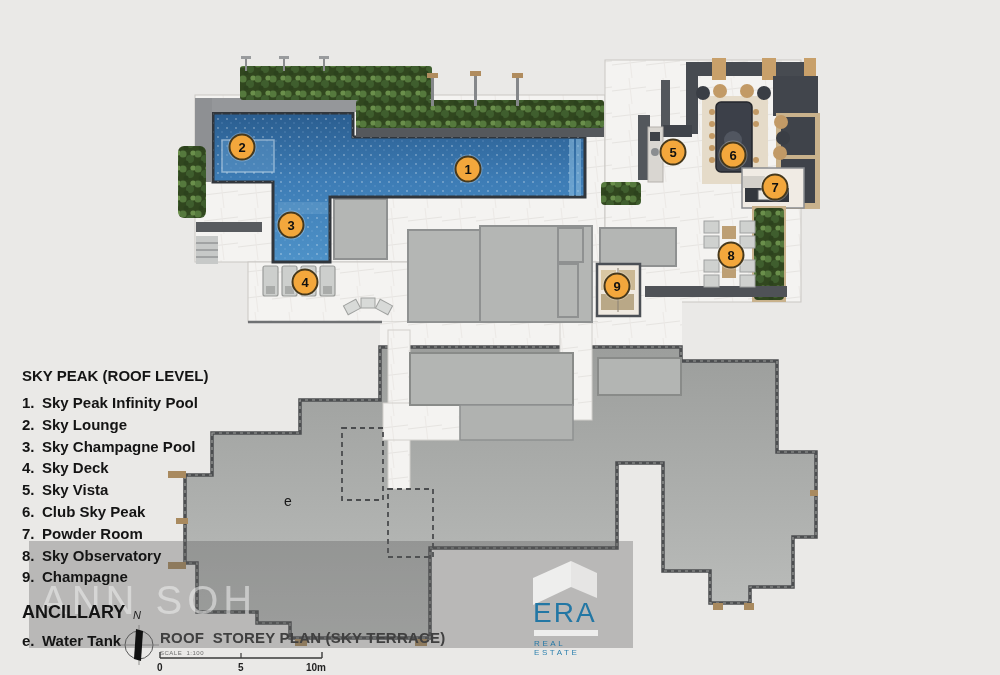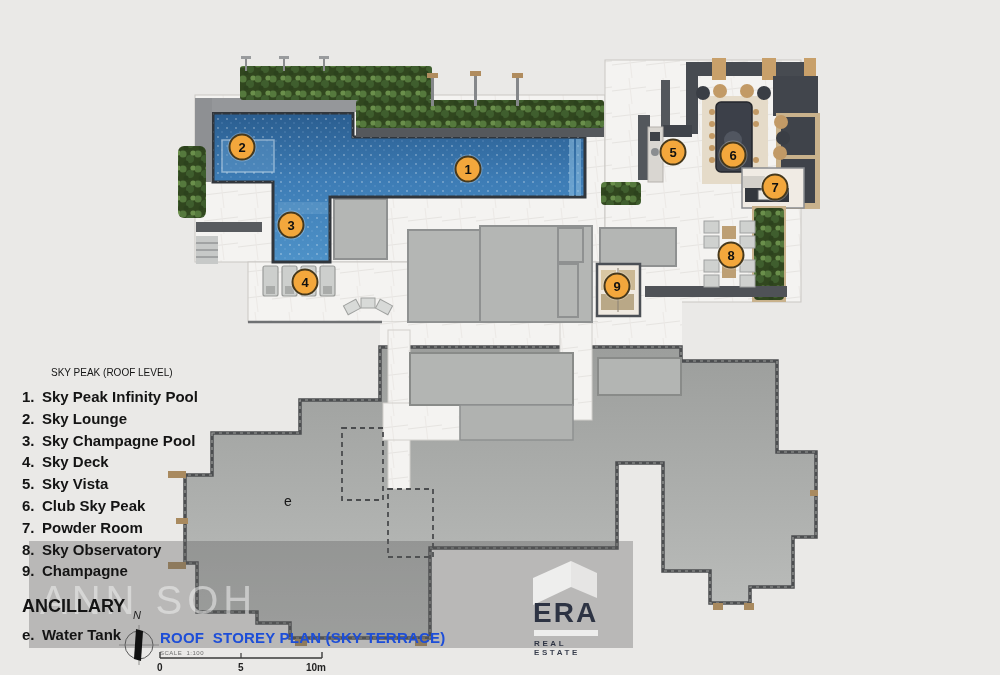--- a/index.html
+++ b/index.html
@@ -12,36 +12,36 @@
     background:#f3a73c;border:2px solid #47391c;color:#101010;
     font-size:13px;font-weight:700;display:flex;align-items:center;justify-content:center;
     transform:translate(-50%,-50%);box-shadow:0 0 0 1px rgba(255,255,255,.25);}
 
   
   .wm-band{position:absolute;left:29px;top:541px;width:604px;height:107px;
     background:rgba(92,92,92,.34);}
   .wm-name{position:absolute;left:40px;top:578px;font-size:40px;font-weight:400;
     letter-spacing:5px;color:rgba(238,238,238,.55);white-space:nowrap;}
   .era{position:absolute;left:526px;top:553px;width:80px;height:100px;opacity:.82;}
-  .era .txt{position:absolute;color:#0f172a;font-weight:700;}
+  .era .txt{position:absolute;color:#0369a1;font-weight:400;}
   .era-word{left:7px;top:44px;font-size:28px;letter-spacing:2px;}
   .era-bar{position:absolute;left:8px;top:77px;width:64px;height:6px;background:#fafaf9;}
   .era-sub{left:8px;top:86px;font-size:8px;letter-spacing:2.6px;font-weight:400;}
 
   
   .legend{position:absolute;left:22px;top:367px;color:#141414;}
-  .legend-title{font-size:10px;font-weight:400;margin-bottom:10px;margin-left:29px;}
+  .legend-title{font-size:15px;font-weight:700;margin-bottom:10px;}
   .legend-item{font-size:15px;font-weight:600;height:21.8px;display:flex;}
   .legend-item .num{width:20px;}
   .ancillary-title{font-size:18px;font-weight:700;margin-top:12px;margin-bottom:9px;}
 
   
   .north-label{position:absolute;left:133px;top:609px;font-size:11px;font-style:italic;color:#222;}
   .compass{position:absolute;left:116px;top:622px;}
-  .plan-title{position:absolute;left:160px;top:629px;font-size:15px;font-weight:700;color:#1d4ed8;
+  .plan-title{position:absolute;left:160px;top:629px;font-size:15px;font-weight:700;color:#404040;
     letter-spacing:.2px;white-space:pre;}
   .scale-note{position:absolute;left:160px;top:650px;font-size:6px;color:#6d6d6d;letter-spacing:.5px;white-space:pre;}
   .scalebar{position:absolute;left:150px;top:648px;}
   .scale-tick{position:absolute;font-size:10px;font-weight:700;color:#222;}
   .tick-0{left:157px;top:662px;}
   .tick-5{left:238px;top:662px;}
   .tick-10{left:306px;top:662px;}
 </style>
 </head>
 <body>

